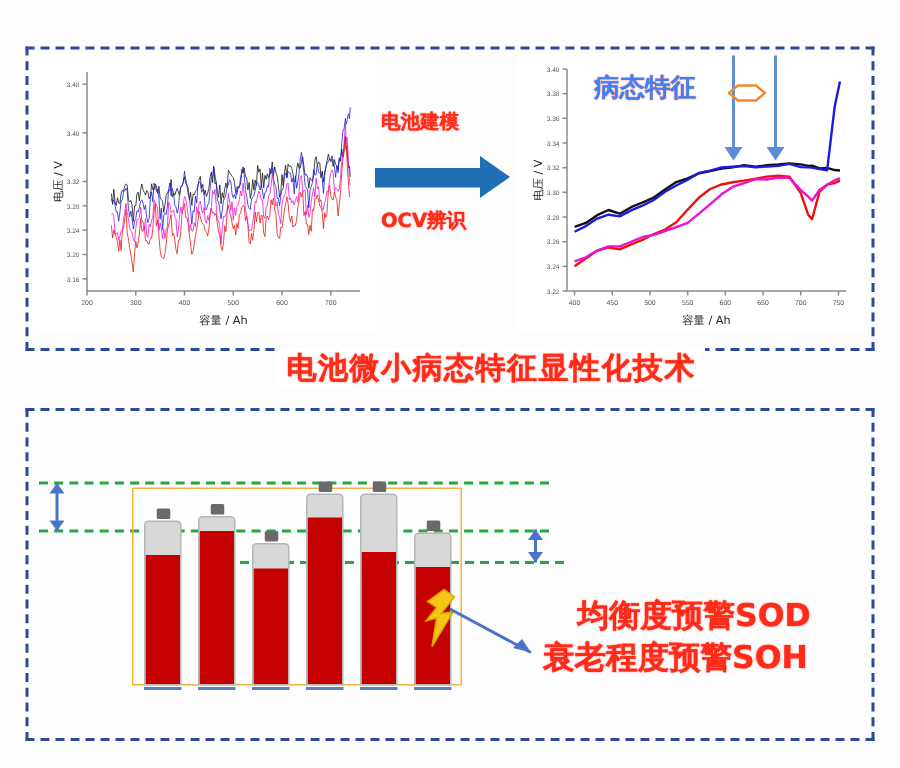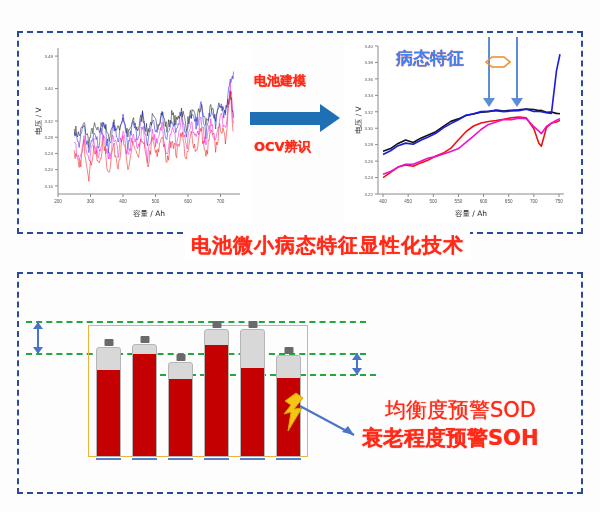--- a/index.html
+++ b/index.html
@@ -92,21 +92,21 @@
   }
   #diamond-h svg{display:block;}
 
   #soh-label{
     position:absolute;left:28px;top:283px;
     color:#ff2a18;font-weight:bold;font-size:21px;white-space:nowrap;
     text-shadow:0 0 1px #ff2a18;
   }
   #sod-label{
     position:absolute;left:385px;top:396px;
-    color:#ff2a18;font-weight:normal;font-size:21px;white-space:nowrap;
+    color:#ff2a18;font-weight:bold;font-size:21px;white-space:nowrap;
     text-shadow:0 0 1px #ff2a18;
   }
   #sdr-label{
     position:absolute;left:362px;top:424px;
     color:#ff2a18;font-weight:bold;font-size:21px;white-space:nowrap;
     text-shadow:0 0 1px #ff2a18;
   }
 
   .greenline{
     position:absolute;height:0;

